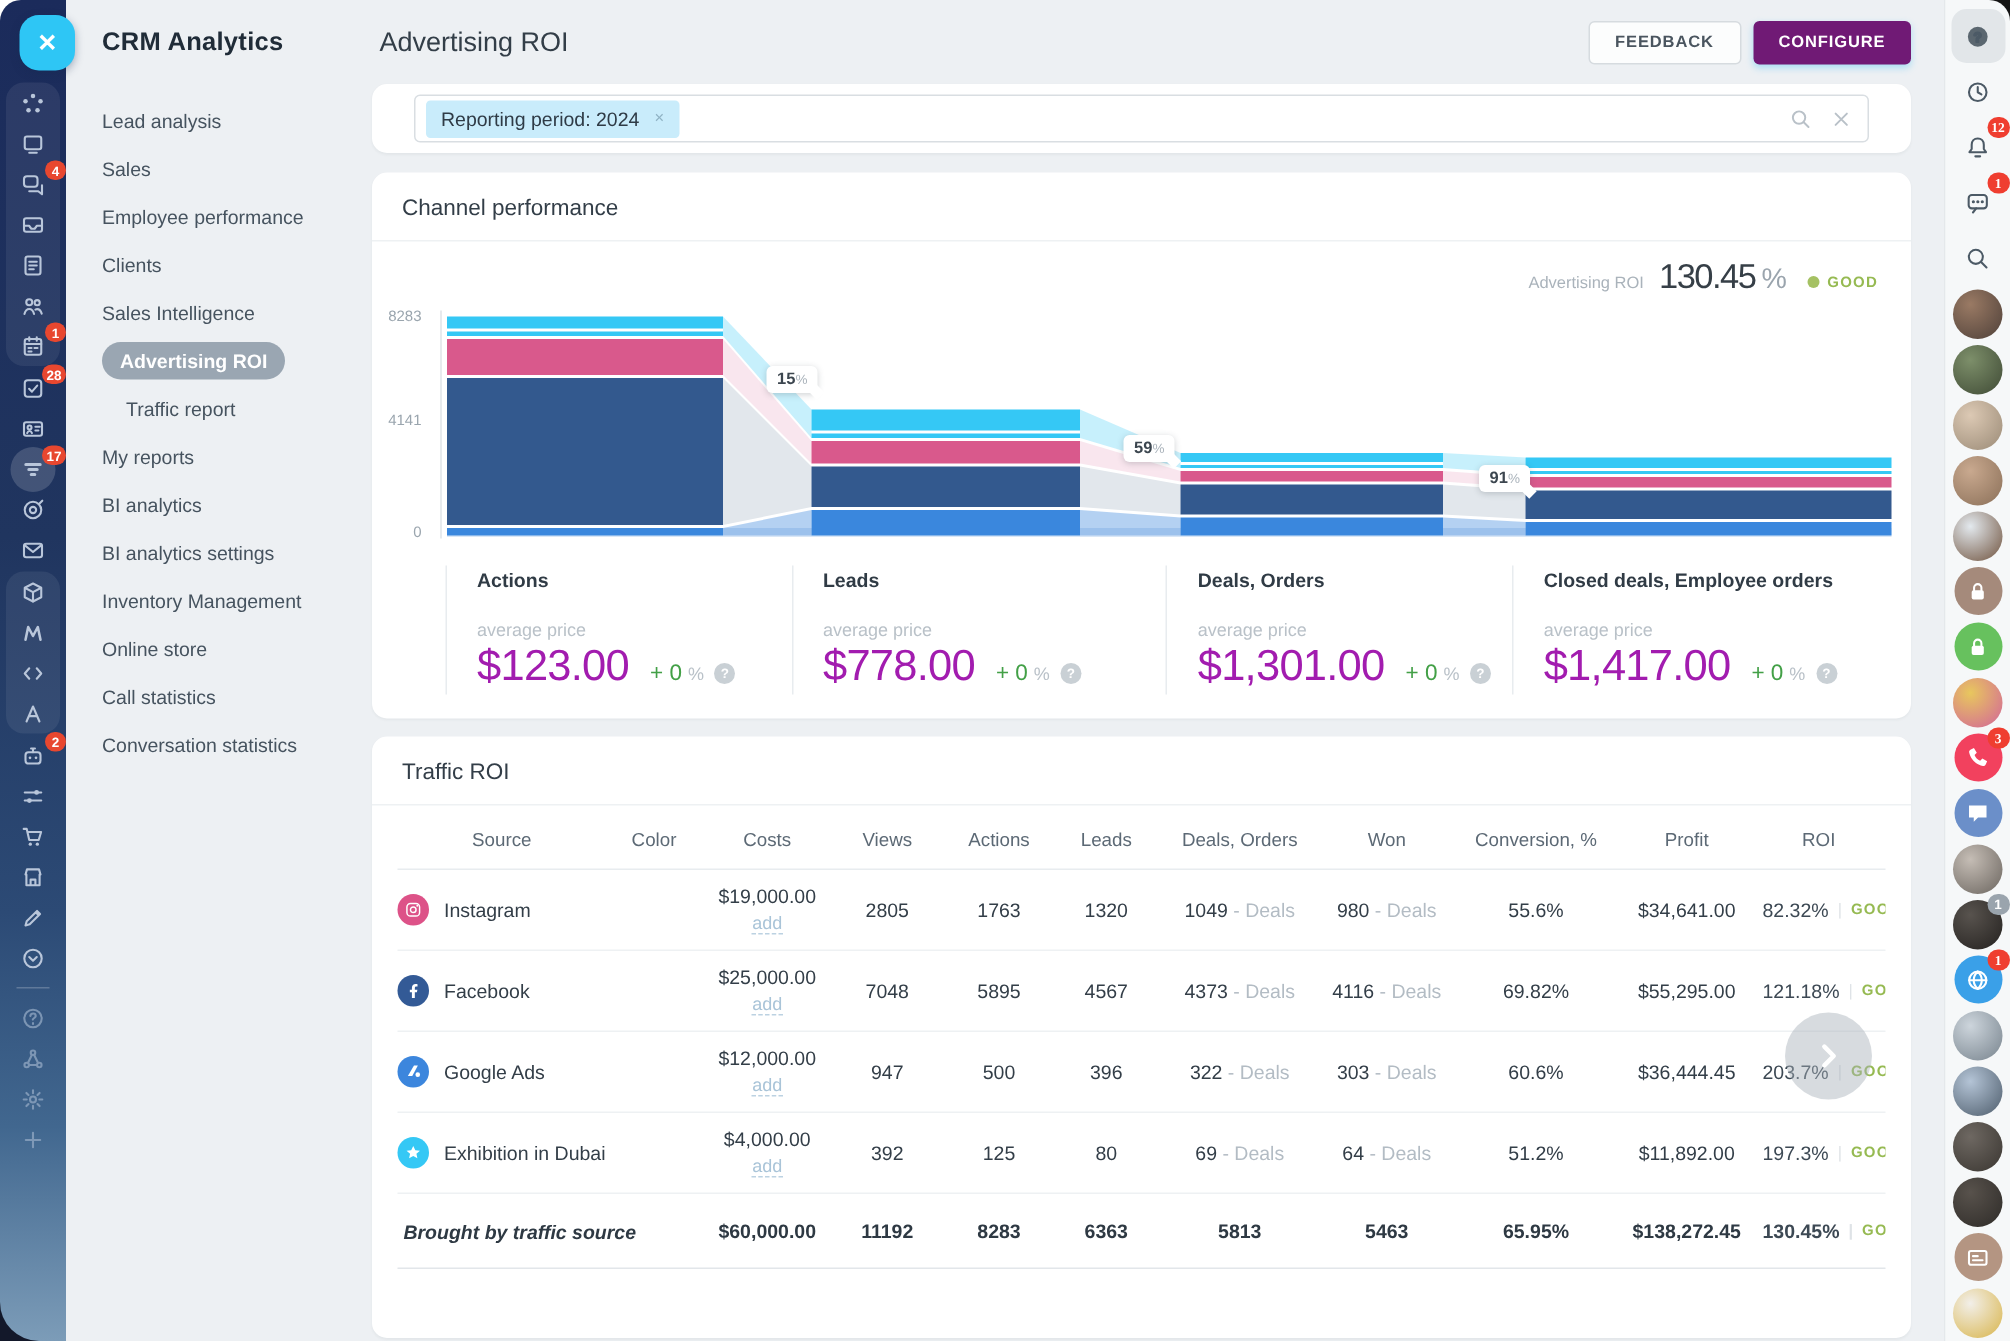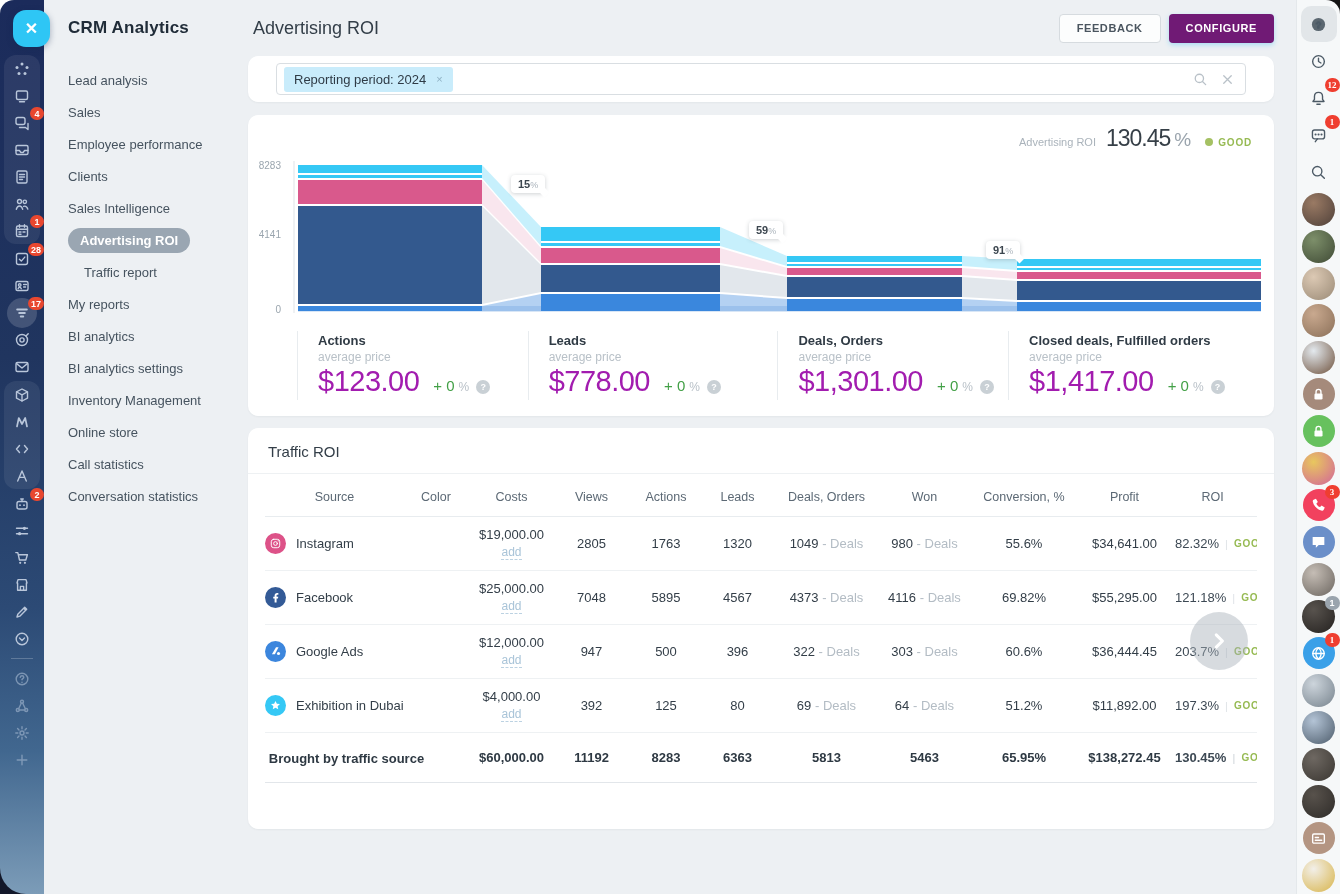--- a/index.html
+++ b/index.html
@@ -97,30 +97,30 @@
   .roi-value { font-size:23px; color:#363f47; letter-spacing:-1px; }
   .roi-unit { font-size:19px; color:#9aa4ad; margin-left:4px; }
   .roi-status { display:flex; align-items:center; margin-left:14px; }
   .dot { width:8px; height:8px; border-radius:50%; background:#a5c163; display:inline-block; }
   .good-txt { font-size:10px; font-weight:bold; letter-spacing:.8px; color:#96ba52; margin-left:5px; }
 
   .chart-row { position:relative; display:flex; padding-left:14px; margin-top:2px; }
   .ylabels { position:relative; width:22px; height:158px; }
   .ylab { position:absolute; right:3px; font-size:10px; color:#9aa5ae; }
   .pct-tag { position:absolute; background:#fff; border-radius:4px; padding:3px 7px;
-    box-shadow:0 1px 4px rgba(60,70,80,.25); font-size:11px; z-index:3; }
+    box-shadow:0 1px 4px rgba(60,70,80,.25); font-size:11px; z-index:3;margin-top:23px; }
   .pct-tag b { color:#3c464f; }
   .pct-tag span { color:#aab3bb; font-size:9px; }
   .pct-tag::after { content:""; position:absolute; right:-3px; bottom:-3px; width:7px; height:7px;
     background:#fff; transform:rotate(45deg); }
 
   .stage-cards { display:grid; grid-template-columns:24% 26% 24% 26%; margin:14px 16px 0 49px; }
   .stage-card { border-left:1px solid #e8ecef; padding:2px 8px 2px 20px; }
   .sc-title { font-size:13px; font-weight:bold; color:#303b45; white-space:nowrap; }
-  .sc-sub { font-size:12px; color:#b9c1c8; margin:2px 0 1px; }
+  .sc-sub { font-size:12px; color:#b9c1c8; margin:19px 0 1px; }
   .sc-line { display:flex; align-items:baseline; }
   .sc-price { font-size:29px; color:#a21caf; letter-spacing:-.5px; }
   .sc-delta { color:#43a047; font-size:15px; margin-left:14px; }
   .sc-pct { color:#b9c1c8; font-size:12px; margin-left:4px; }
   .q-badge { width:14px; height:14px; border-radius:50%; background:#c9d0d5; color:#fff;
     font-size:9px; font-weight:bold; display:inline-flex; align-items:center; justify-content:center;
     margin-left:7px; transform:translateY(-1px); }
 
   
   .traffic-card { margin-top:12px; position:relative; padding-bottom:46px; }
@@ -135,21 +135,21 @@
   .swatch { width:18px; height:18px; border-radius:2px; }
   .cost-cell .add { font-size:12px; color:#a9c4d8; border-bottom:1px dashed #bcd2e2; display:inline-block;
     margin-top:3px; cursor:pointer; }
   .note { color:#b3bcc4; }
   .roi-cell { display:flex; align-items:center; white-space:nowrap; overflow:hidden; }
   .roi-cell .v { margin-left:7px; color:#3d4954; }
   .roi-cell .sep { color:#dfe3e7; margin:0 6px; font-size:11px; }
   .roi-cell .g { font-size:10px; font-weight:bold; letter-spacing:.8px; color:#96ba52; }
   .total-row { padding:17px 0 14px; font-weight:bold; font-size:13px; color:#2e3943;
     border-bottom:1px solid #e2e6ea; align-items:start; }
-  .total-label { grid-column:1 / 3; line-height:1.35; padding-right:40px; }
+  .total-label { grid-column:1 / 3; line-height:1.35; padding-right:40px;font-style:italic; }
   .next-btn { position:absolute; right:26px; top:184px; width:58px; height:58px; border-radius:50%;
     background:rgba(166,176,184,.45); display:flex; align-items:center; justify-content:center;
     cursor:pointer; z-index:4; }
   .next-btn svg { width:22px; height:22px; color:#fff; }
 </style>
 </head>
 <body>
 
 <div class="notch" id="notch-tr"></div>
 <div class="notch" id="notch-bl"></div>
@@ -426,20 +426,21 @@
         </span>
       <span class="sb-ico" id="clearIco">
           <svg viewBox="0 0 16 16" fill="none" stroke="currentColor" stroke-width="1.4" stroke-linecap="round" stroke-linejoin="round">
             <path d="M4 4l8 8M12 4l-8 8"></path>
           </svg>
         </span>
     </div>
   </div>
 
   <section class="card channel-card">
+    <div class="panel-title">Channel performance</div>
     <div class="roi-row">
       <span class="roi-label">Advertising ROI</span>
       <span class="roi-value">130.45</span>
       <span class="roi-unit">%</span>
       <span class="roi-status">
         <span class="dot"></span>
         <span class="good-txt">GOOD</span>
       </span>
     </div>
     <div class="chart-row" id="chartRow">
@@ -513,21 +514,21 @@
           <div class="sc-title">Deals, Orders</div>
           <div class="sc-sub">average price</div>
           <div class="sc-line">
             <span class="sc-price">$1,301.00</span>
             <span class="sc-delta">+ 0</span>
             <span class="sc-pct">%</span>
             <span class="q-badge">?</span>
           </div>
         </div>
         <div class="stage-card">
-          <div class="sc-title">Closed deals, Fulfilled orders</div>
+          <div class="sc-title">Closed deals, Employee orders</div>
           <div class="sc-sub">average price</div>
           <div class="sc-line">
             <span class="sc-price">$1,417.00</span>
             <span class="sc-delta">+ 0</span>
             <span class="sc-pct">%</span>
             <span class="q-badge">?</span>
           </div>
         </div>
       </div>
   </section>

